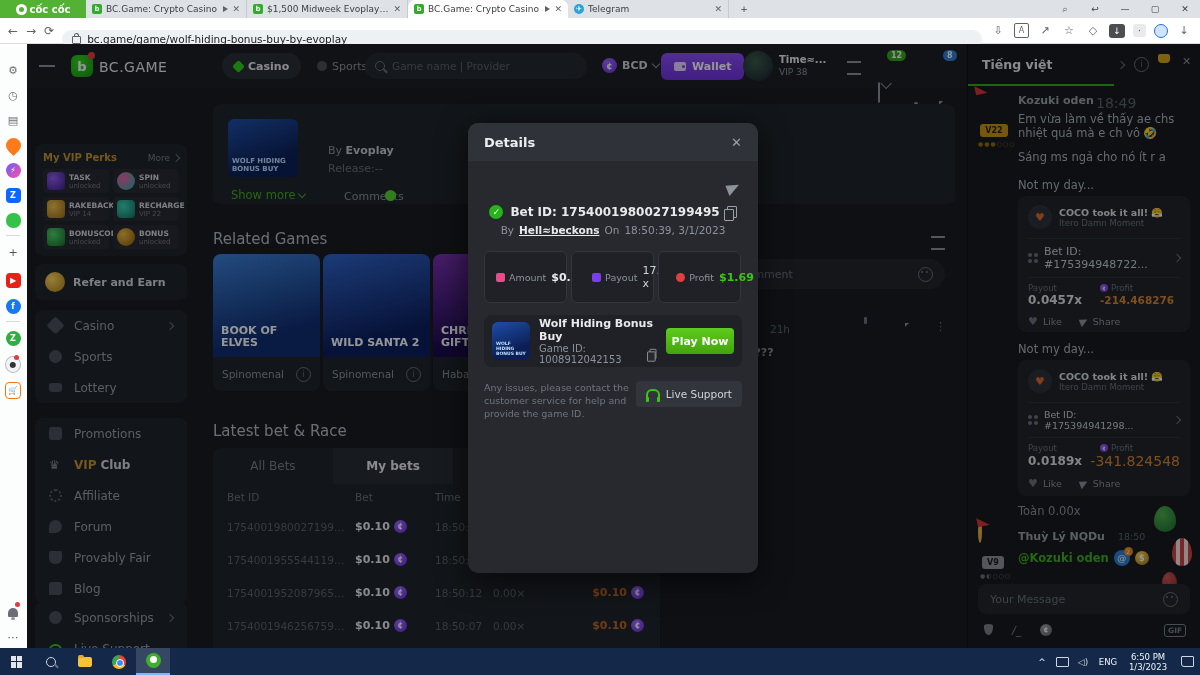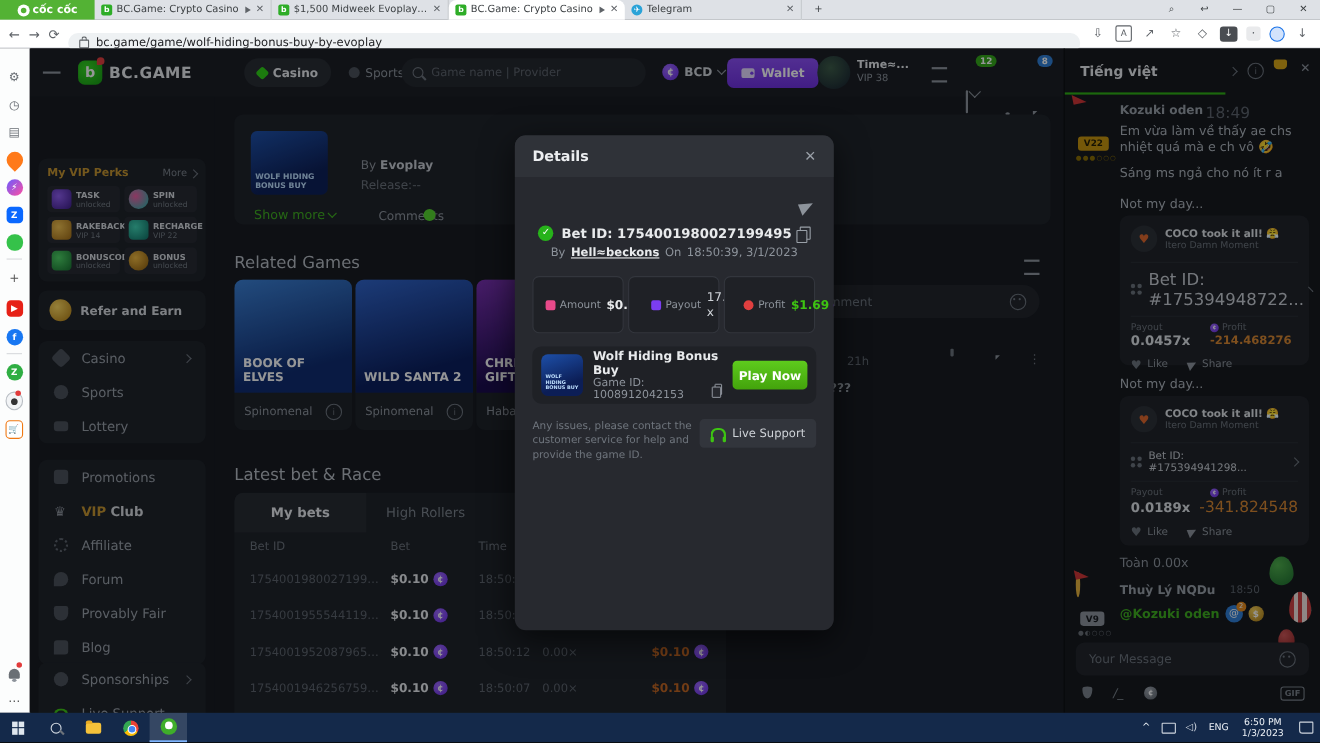--- a/index.html
+++ b/index.html
@@ -238,21 +238,21 @@
         <i style="position:absolute;right:1px;top:-2px;width:5px;height:5px;border-radius:50%;background:#e23b3b"></i>
       </span>
     <span class="fico" style="top:585px;color:#555">⋯</span>
   </div>
 
   <div class="app">
 
     <div class="appheader">
       <span class="abs hamb" style="left:12px;top:17px"></span>
       <span class="abs logomark" style="left:44px;top:11px">b</span>
-      <span class="abs" style="left:72px;top:15px;color:#e9ebee;font-weight:bold;font-size:14px;letter-spacing:.5px">BC.GAME</span>
+      <span class="abs" style="left:72px;top:15px;color:#e9ebee;font-weight:normal;font-size:14px;letter-spacing:.5px">BC.GAME</span>
       <div class="abs pill" style="left:195px;top:9px;background:#282b31">
         <span class="diam"></span>
         <span style="color:#e9ebee;font-size:11px;font-weight:bold">Casino</span>
       </div>
       <div class="abs pill" style="left:278px;top:9px">
         <span class="micon round" style="width:10px;height:10px"></span>
         <span style="color:#8d939b;font-size:11px">Sports</span>
       </div>
       <div class="abs srch" style="left:338px;top:9px;width:222px">
         <span class="mag"></span>
@@ -442,20 +442,23 @@
       <span class="abs" style="left:575px;top:235px;color:#5d636b;font-size:10.5px">21h</span>
       <span class="abs thumbup" style="left:672px;top:236px"></span>
       <span class="abs bubble" style="left:708px;top:236px;background:#6c727a"></span>
       <span class="abs vdots" style="left:740px;top:232px">⋮</span>
       <span class="abs" style="left:548px;top:258px;color:#9aa0a8;font-size:11px;font-weight:bold">0 ???</span>
 
       <span class="abs" style="left:18px;top:334px;color:#b7bcc3;font-size:15px;font-weight:500">Latest bet &amp; Race</span>
 
       <div class="abs panel" style="left:18px;top:360px;width:447px;height:244px;border-radius:8px 8px 0 0;overflow:hidden">
         <div class="flex" style="height:36px">
+          <div class="btab">
+              <span>All Bets</span>
+            </div>
           <div class="btab" style="background:#272a30;color:#e9ebee;font-weight:bold">
               <span>My bets</span>
             </div>
           <div class="btab" style="justify-content:flex-start;padding-left:18px;width:180px">
               <span>High Rollers</span>
             </div>
         </div>
         <div class="brow" style="height:26px;color:#6c727a">
           <span class="bcell" style="left:14px">Bet ID</span>
           <span class="bcell" style="left:142px">Bet</span>
@@ -546,21 +549,21 @@
           <div style="color:#6c727a;font-size:8.5px">Itero Damn Moment</div>
             </span>
         </div>
         <div class="flex" style="gap:6px;margin-top:9px;border-top:1px solid #2a2d33;border-bottom:1px solid #2a2d33;padding:6px 0">
           <span class="dice4">
               <i></i>
               <i></i>
               <i></i>
               <i></i>
             </span>
-          <span style="color:#c8ccd2;font-size:15px;flex:1">Bet ID: #175394948722...</span>
+          <span style="color:#c8ccd2;font-size:11px;flex:1">Bet ID: #175394948722...</span>
           <span class="chevr"></span>
         </div>
         <div class="flex" style="margin-top:5px">
           <span style="width:72px;color:#6c727a;font-size:8.5px">Payout</span>
           <span class="flex" style="gap:3px">
               <span class="coin" style="width:8px;height:8px;font-size:5px">¢</span>
               <span style="color:#6c727a;font-size:8.5px">Profit</span>
             </span>
         </div>
         <div class="flex">

